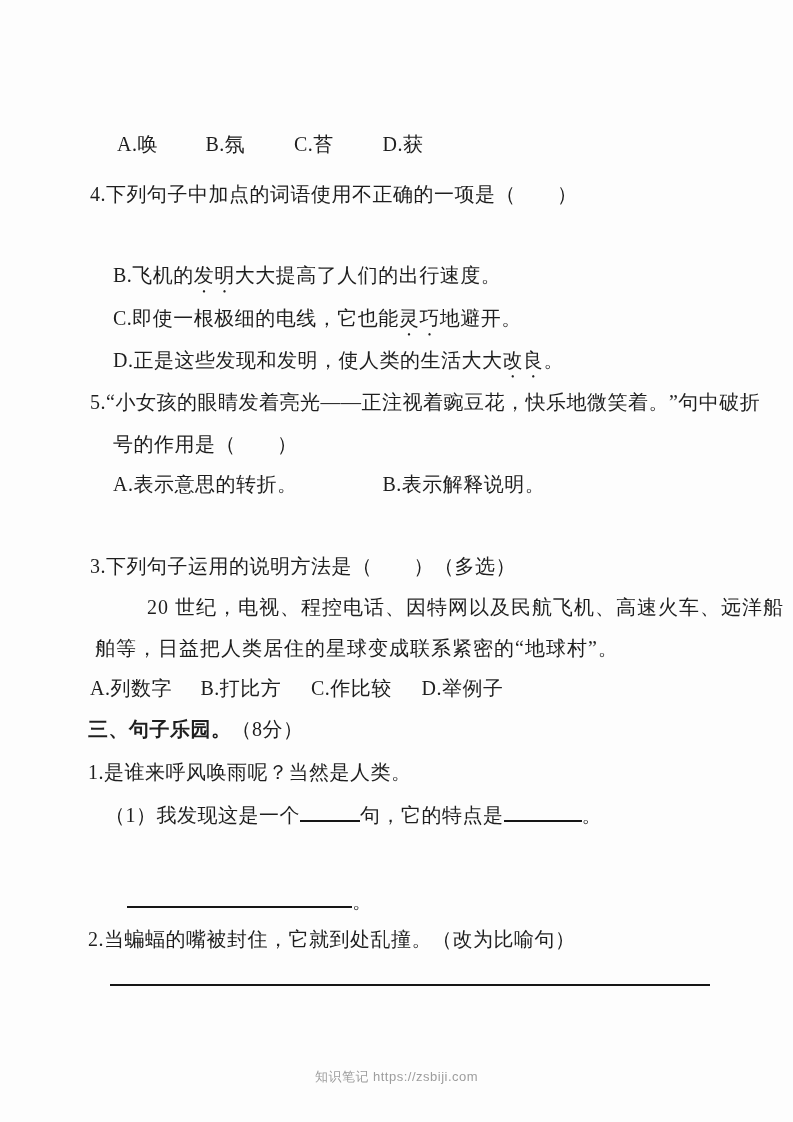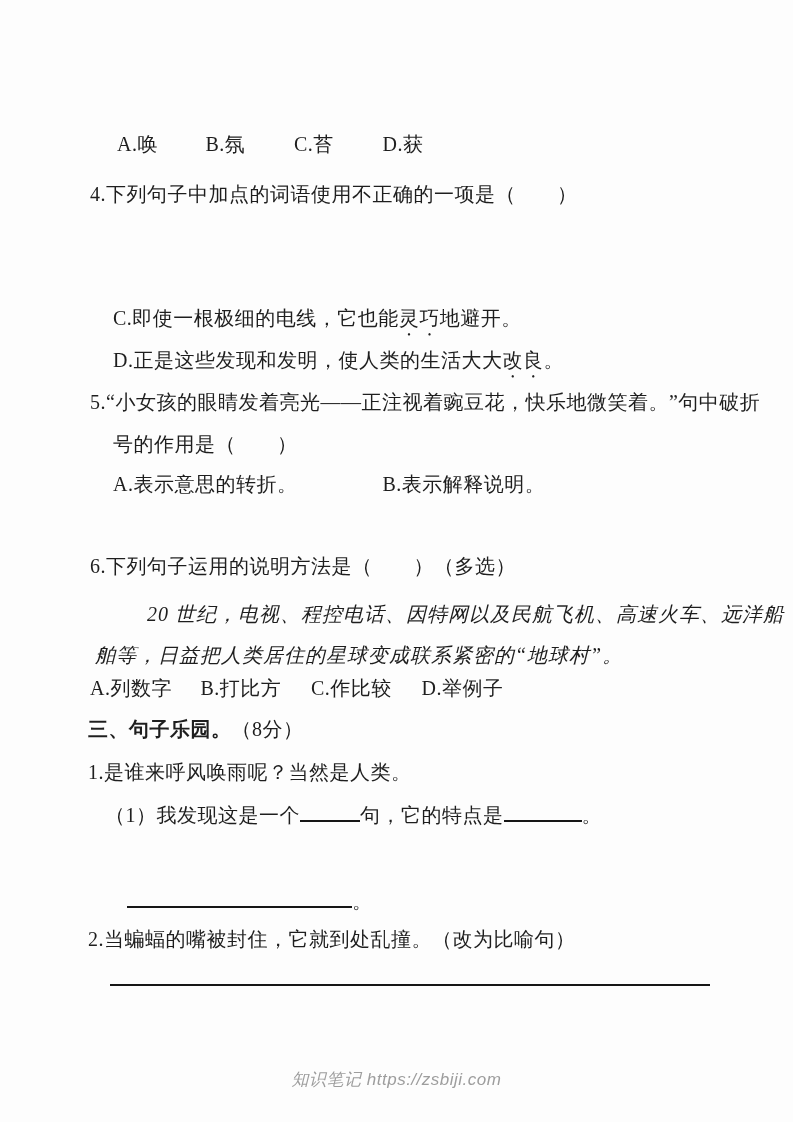--- a/index.html
+++ b/index.html
@@ -20,23 +20,21 @@
     white-space: nowrap;
     line-height: 28px;
   }
   .em {
     -webkit-text-emphasis: filled dot #1e1e1e;
     -webkit-text-emphasis-position: under right;
     text-emphasis: filled dot #1e1e1e;
     text-emphasis-position: under right;
   }
   .quote {
-    font-style: italic;
     letter-spacing: 1px;
-    margin-top: 7px;
   }
   .sec-title { font-weight: bold; }
   .sec-score { font-weight: normal; text-align: right; }
   .opt-cell { display: inline-block; width: 83px; }
   .opt-cell-wide { display: inline-block; width: 264px; }
   .opt-cell-q6 { display: inline-block; width: 105px; }
   .blank {
     display: inline-block;
     border-bottom: 2px solid #161616;
     height: 20px;
@@ -51,55 +49,57 @@
     border-top: 2px solid #161616;
     height: 0;
   }
   .footer {
     position: absolute;
     top: 1068px;
     left: 0;
     width: 100%;
     text-align: center;
     color: #9d9d9d;
-    font-size: 17px;
+    font-size: 13px;
     letter-spacing: 0.5px;
     font-family: "Liberation Sans", "DejaVu Sans", sans-serif;
-    font-style: italic;
   }
 </style>
 </head>
 <body>
 
 <div class="page">
 
   <div class="line" style="left:117px; top:130px">
     <span class="opt-cell">A.唤</span>
     <span class="opt-cell">B.氛</span>
     <span class="opt-cell">C.苔</span>
     <span>D.获</span>
   </div>
 
   <div class="line" style="left:90px; top:180px">4.下列句子中加点的词语使用不正确的一项是（　　）</div>
 
+  <div class="line" style="left:113px; top:261px">
+    <span>B.飞机的</span><span class="em">发明</span><span>大大提高了人们的出行速度。</span>
+  </div>
   <div class="line" style="left:113px; top:304px">
     <span>C.即使一根极细的电线，它也能</span><span class="em">灵巧</span><span>地避开。</span>
   </div>
   <div class="line" style="left:113px; top:346px">
     <span>D.正是这些发现和发明，使人类的生活大大</span><span class="em">改良</span><span>。</span>
   </div>
 
   <div class="line" style="left:90px; top:388px">5.“小女孩的眼睛发着亮光——正注视着豌豆花，快乐地微笑着。”句中破折</div>
   <div class="line" style="left:113px; top:430px">号的作用是（　　）</div>
   <div class="line" style="left:113px; top:470px">
     <span class="opt-cell-wide">A.表示意思的转折。</span>
     <span>B.表示解释说明。</span>
   </div>
 
-  <div class="line" style="left:90px; top:552px">6.下列句子运用的说明方法是（　　）（多选）</div>
+  <div class="line" style="left:90px; top:552px">3.下列句子运用的说明方法是（　　）（多选）</div>
   <div class="line quote" style="left:147px; top:593px">20 世纪，电视、程控电话、因特网以及民航飞机、高速火车、远洋船</div>
   <div class="line quote" style="left:95px; top:634px">舶等，日益把人类居住的星球变成联系紧密的“地球村”。</div>
   <div class="line" style="left:90px; top:674px">
     <span class="opt-cell-q6">A.列数字</span>
     <span class="opt-cell-q6">B.打比方</span>
     <span class="opt-cell-q6">C.作比较</span>
     <span>D.举例子</span>
   </div>
 
   <div class="line" style="left:88px; top:715px">

